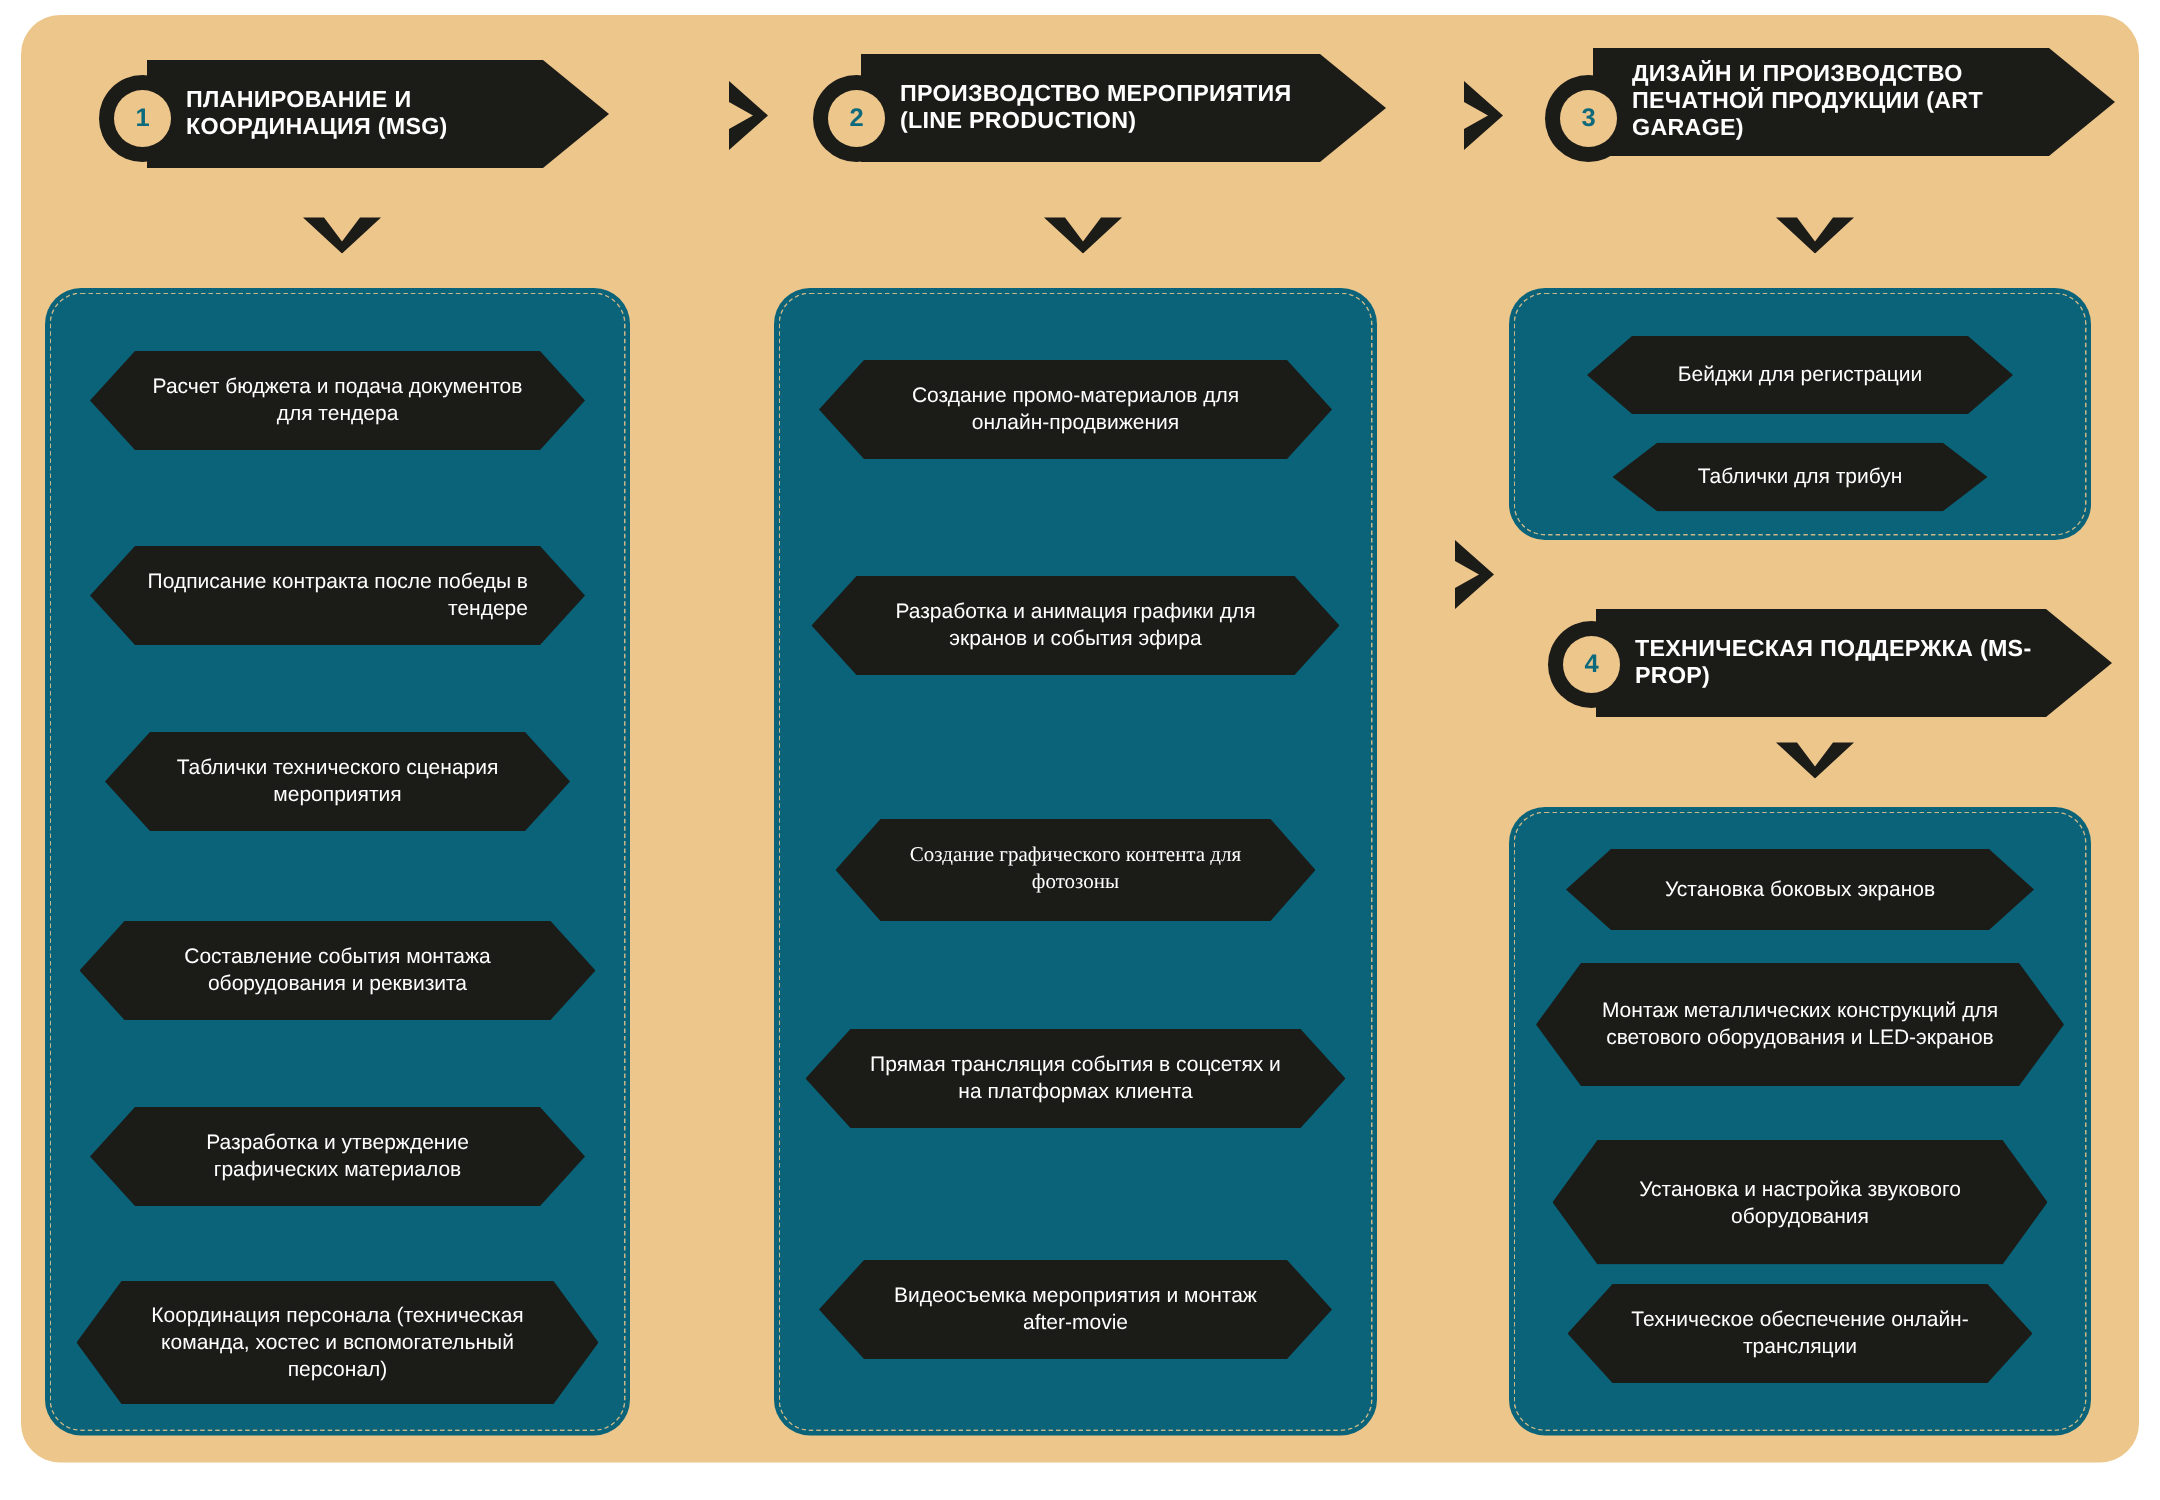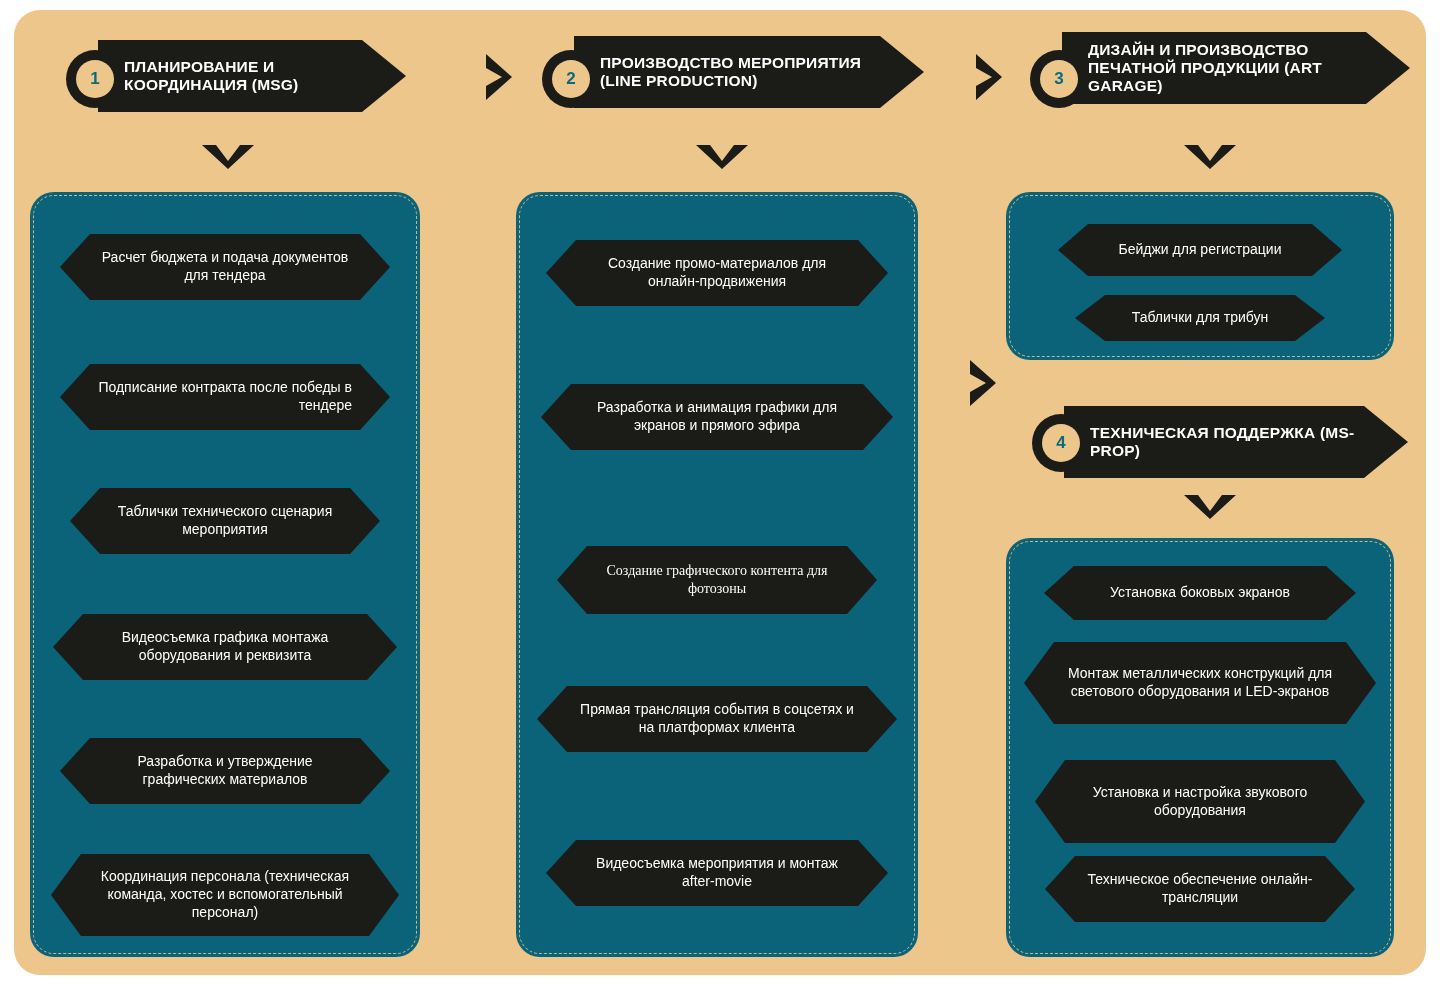--- a/index.html
+++ b/index.html
@@ -120,21 +120,21 @@
       <div class="item" style="top:42px;width:330px;height:66px;">
         <span>Расчет бюджета и подача документов для тендера</span>
       </div>
       <div class="item" style="top:172px;width:330px;height:66px;text-align:right;">
         <span>Подписание контракта после победы в тендере</span>
       </div>
       <div class="item" style="top:296px;width:310px;height:66px;">
         <span>Таблички технического сценария мероприятия</span>
       </div>
       <div class="item" style="top:422px;width:344px;height:66px;">
-        <span>Видеосъемка графика монтажа оборудования и реквизита</span>
+        <span>Составление события монтажа оборудования и реквизита</span>
       </div>
       <div class="item" style="top:662px;width:348px;height:82px;">
         <span>Координация персонала (техническая команда, хостес и вспомогательный персонал)</span>
       </div>
       <div class="item" style="top:546px;width:330px;height:66px;">
         <span>Разработка и утверждение графических материалов</span>
       </div>
     </div>
   </div>
 
@@ -158,21 +158,21 @@
       <svg viewBox="0 0 56 26">
           <path d="M2 2 L16 2 L28 18 L40 2 L54 2 L28 26 Z" fill="currentColor"></path>
         </svg>
     </div>
 
     <div class="panel" style="left:0px;top:182px;width:402px;height:765px;">
       <div class="item" style="top:48px;width:342px;height:66px;">
         <span>Создание промо-материалов для онлайн-продвижения</span>
       </div>
       <div class="item" style="top:192px;width:352px;height:66px;">
-        <span>Разработка и анимация графики для экранов и прямого эфира</span>
+        <span>Разработка и анимация графики для экранов и события эфира</span>
       </div>
       <div class="item" style="top:354px;width:320px;height:68px;font-family:Liberation Serif, serif;">
         <span>Создание графического контента для фотозоны</span>
       </div>
       <div class="item" style="top:494px;width:360px;height:66px;">
         <span>Прямая трансляция события в соцсетях и на платформах клиента</span>
       </div>
       <div class="item" style="top:648px;width:342px;height:66px;">
         <span>Видеосъемка мероприятия и монтаж after-movie</span>
       </div>

